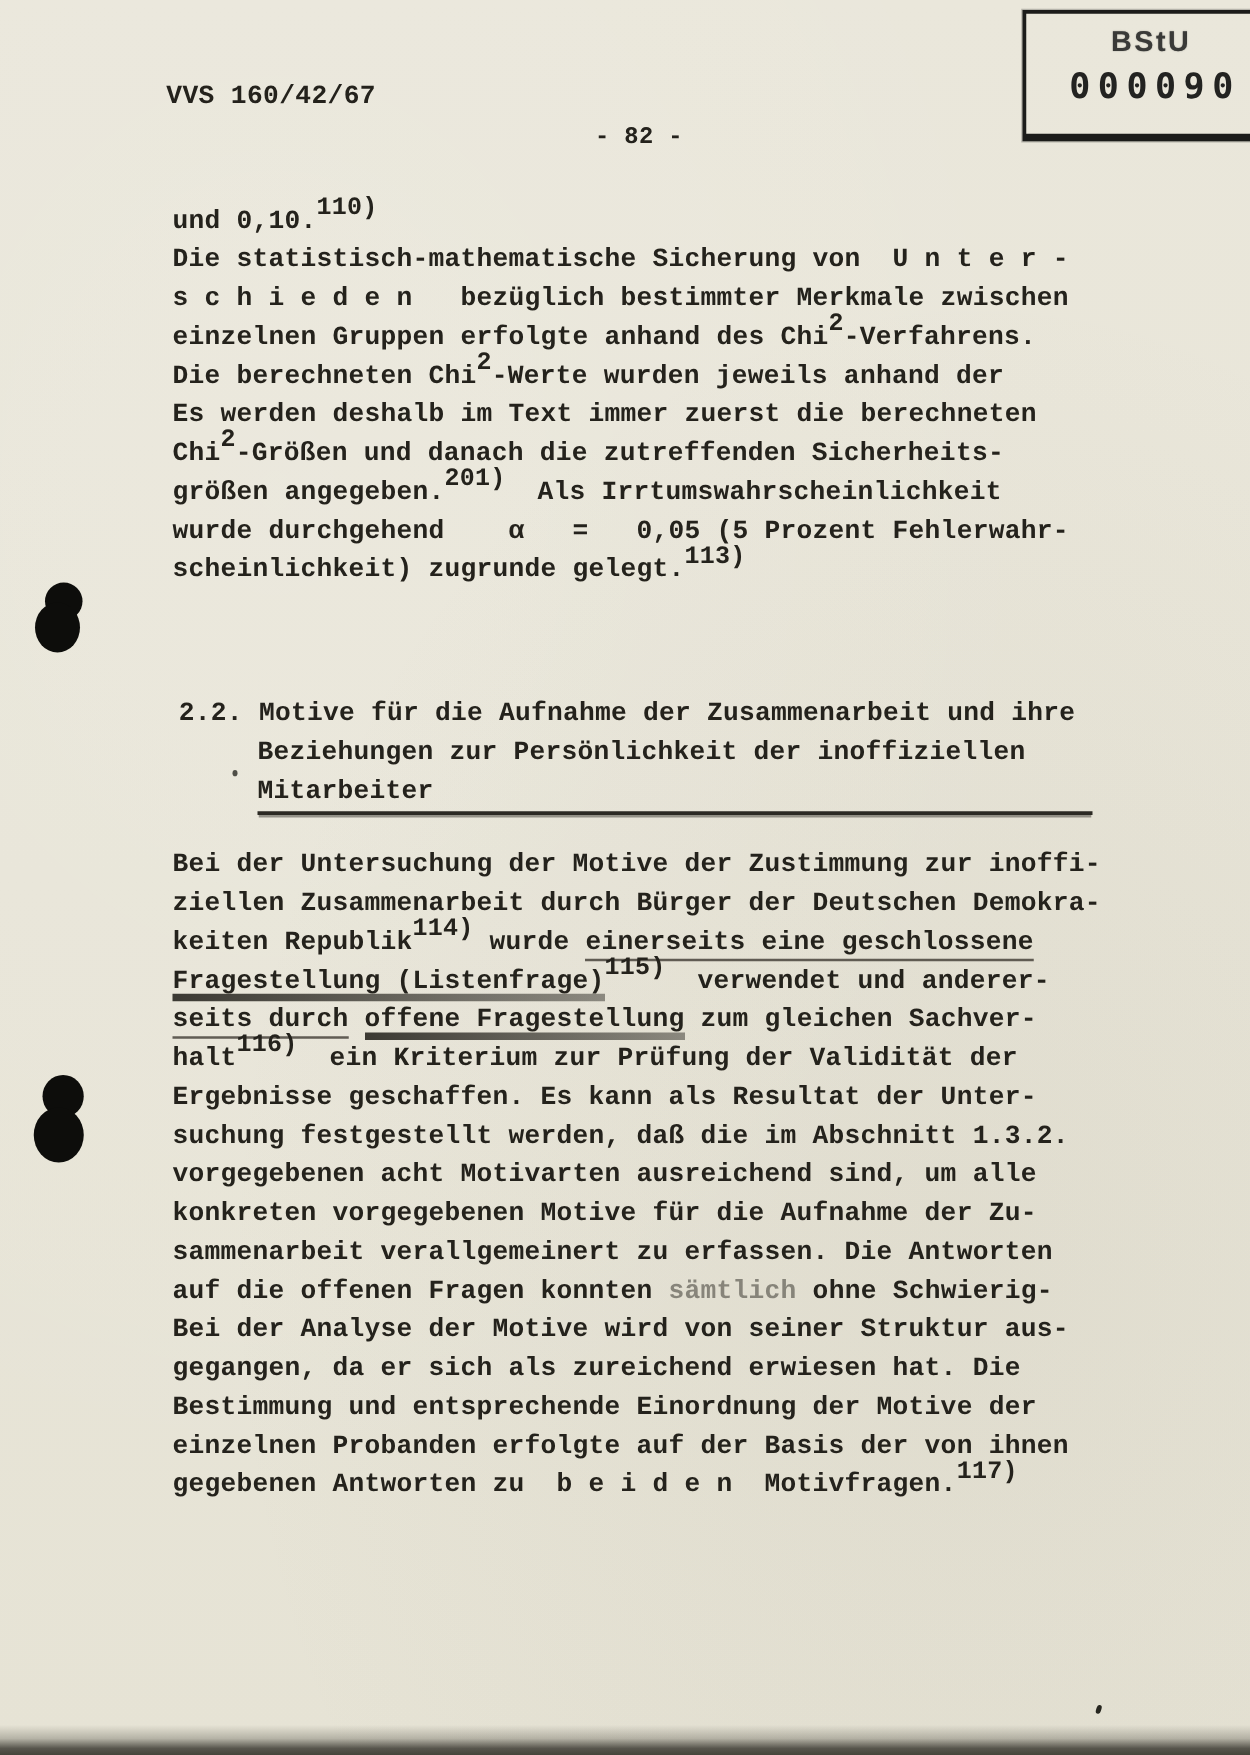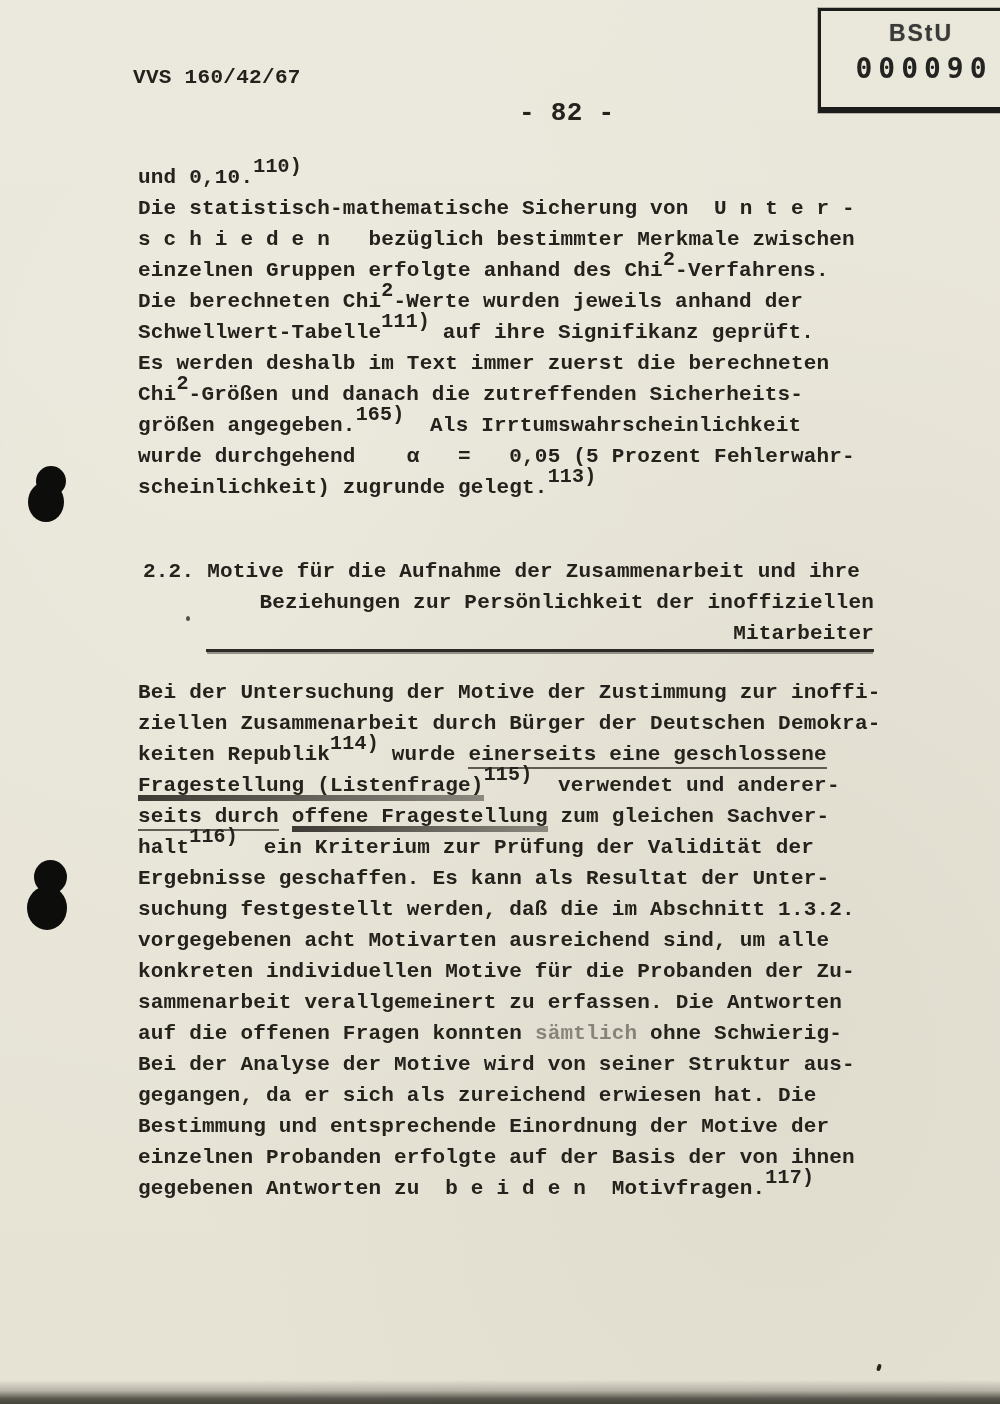--- a/index.html
+++ b/index.html
@@ -6,21 +6,21 @@
   .page {
     position:relative; width:1000px; height:1404px; overflow:hidden;
     background:
       radial-gradient(ellipse at 22% 28%, rgba(255,255,255,.10), transparent 60%),
       radial-gradient(ellipse at 78% 72%, rgba(125,118,96,.07), transparent 55%),
       linear-gradient(#eae7db, #e6e3d5);
     font-family:"Liberation Mono","DejaVu Sans Mono",monospace;
     font-weight:700; color:#24221c;
   }
   .classification { position:absolute; left:133px; top:66px; font-size:21px; letter-spacing:.3px; }
-  .pagenum { position:absolute; left:476px; top:98px; font-size:26px; letter-spacing:.3px;margin-left:43px; }
+  .pagenum { position:absolute; left:476px; top:98px; font-size:19px; letter-spacing:.3px; }
 
   .stamp {
     position:absolute; left:818px; top:8px; width:166px; height:96px;
     border:3px solid #1c1c1a; border-bottom-width:6px; text-align:center;
     box-shadow:0 0 0 1px rgba(28,28,26,.25);
     padding-left:17px;
   }
   .stamp-org { margin-top:9px; font-family:"Liberation Sans",sans-serif; font-weight:700;
     font-size:23px; letter-spacing:2px; color:#3a3a38; text-shadow:0 0 1px rgba(58,58,56,.6); }
   .stamp-num { margin-top:5px; font-family:"DejaVu Sans Mono",monospace; font-weight:700;
@@ -34,21 +34,21 @@
   .sup { position:relative; top:-11px; font-size:20px; line-height:0; }
   .u  { border-bottom:2px solid rgba(62,58,50,.8); padding-bottom:1px; }
   .uh { background:linear-gradient(to right, rgba(50,48,42,.95), rgba(50,48,42,.5));
         background-size:100% 6px; background-position:left bottom; background-repeat:no-repeat;
         padding-bottom:4px; }
   .faint { color:rgba(36,34,28,.48); }
 
   .heading { position:absolute; left:143px; top:556px; font-size:21px; line-height:31px; letter-spacing:.2px; }
   .heading .h-row { white-space:pre; }
   .h-num { margin-right:13px; }
-  .h-indent { margin-left:63px;text-align:right; }
+  .h-indent { margin-left:63px; }
   .h-underline { display:block; width:668px; height:31px;
     border-bottom:3px solid #2c2a24; box-shadow:0 3px 0 -1px rgba(44,42,36,.45); }
 
   .blob { position:absolute; width:44px; height:72px; }
   .blob::before, .blob::after { content:""; position:absolute; background:#0d0d0b; border-radius:50%; }
   .blob-1 { left:28px; top:466px; }
   .blob-1::before { width:30px; height:30px; left:8px; top:0; }
   .blob-1::after  { width:36px; height:40px; left:0;  top:16px; }
   .blob-2 { left:27px; top:860px; }
   .blob-2::before { width:33px; height:34px; left:7px; top:0; }
@@ -76,45 +76,44 @@
     <div class="stamp-org">BStU</div>
     <div class="stamp-num">000090</div>
   </div>
 
   <div class="para p1">
       <div class="line"><span>und 0,10.</span><span class="sup">110)</span></div>
       <div class="line"><span>Die statistisch-mathematische Sicherung von  U n t e r -</span></div>
       <div class="line"><span>s c h i e d e n   bezüglich bestimmter Merkmale zwischen</span></div>
       <div class="line"><span>einzelnen Gruppen erfolgte anhand des Chi</span><span class="sup">2</span><span>-Verfahrens.</span></div>
       <div class="line"><span>Die berechneten Chi</span><span class="sup">2</span><span>-Werte wurden jeweils anhand der</span></div>
-      <div class="line"><span>Schwellwert-Tabelle</span><span class="sup">111)</span><span> auf ihre Signifikanz geprüft.</span></div>
       <div class="line"><span>Es werden deshalb im Text immer zuerst die berechneten</span></div>
       <div class="line"><span>Chi</span><span class="sup">2</span><span>-Größen und danach die zutreffenden Sicherheits-</span></div>
-      <div class="line"><span>größen angegeben.</span><span class="sup">165)</span><span>  Als Irrtumswahrscheinlichkeit</span></div>
+      <div class="line"><span>größen angegeben.</span><span class="sup">201)</span><span>  Als Irrtumswahrscheinlichkeit</span></div>
       <div class="line"><span>wurde durchgehend    α   =   0,05 (5 Prozent Fehlerwahr-</span></div>
       <div class="line"><span>scheinlichkeit) zugrunde gelegt.</span><span class="sup">113)</span></div>
     </div>
 
   <div class="heading">
     <div class="h-row"><span class="h-num">2.2.</span><span>Motive für die Aufnahme der Zusammenarbeit und ihre</span></div>
     <div class="h-row h-indent">Beziehungen zur Persönlichkeit der inoffiziellen</div>
     <div class="h-row h-indent h-underline">Mitarbeiter</div>
   </div>
 
   <div class="para p2">
       <div class="line"><span>Bei der Untersuchung der Motive der Zustimmung zur inoffi-</span></div>
       <div class="line"><span>ziellen Zusammenarbeit durch Bürger der Deutschen Demokra-</span></div>
       <div class="line"><span>keiten Republik</span><span class="sup">114)</span><span> wurde </span><span class="u">einerseits eine geschlossene</span></div>
       <div class="line"><span class="uh">Fragestellung (Listenfrage)</span><span class="sup">115)</span><span>  verwendet und anderer-</span></div>
       <div class="line"><span class="u">seits durch</span><span> </span><span class="uh">offene Fragestellung</span><span> zum gleichen Sachver-</span></div>
       <div class="line"><span>halt</span><span class="sup">116)</span><span>  ein Kriterium zur Prüfung der Validität der</span></div>
       <div class="line"><span>Ergebnisse geschaffen. Es kann als Resultat der Unter-</span></div>
       <div class="line"><span>suchung festgestellt werden, daß die im Abschnitt 1.3.2.</span></div>
       <div class="line"><span>vorgegebenen acht Motivarten ausreichend sind, um alle</span></div>
-      <div class="line"><span>konkreten individuellen Motive für die Probanden der Zu-</span></div>
+      <div class="line"><span>konkreten vorgegebenen Motive für die Aufnahme der Zu-</span></div>
       <div class="line"><span>sammenarbeit verallgemeinert zu erfassen. Die Antworten</span></div>
       <div class="line"><span>auf die offenen Fragen konnten </span><span class="faint">sämtlich</span><span> ohne Schwierig-</span></div>
       <div class="line"><span>Bei der Analyse der Motive wird von seiner Struktur aus-</span></div>
       <div class="line"><span>gegangen, da er sich als zureichend erwiesen hat. Die</span></div>
       <div class="line"><span>Bestimmung und entsprechende Einordnung der Motive der</span></div>
       <div class="line"><span>einzelnen Probanden erfolgte auf der Basis der von ihnen</span></div>
       <div class="line"><span>gegebenen Antworten zu  b e i d e n  Motivfragen.</span><span class="sup">117)</span></div>
     </div>
 
   <div class="blob blob-1"></div>

